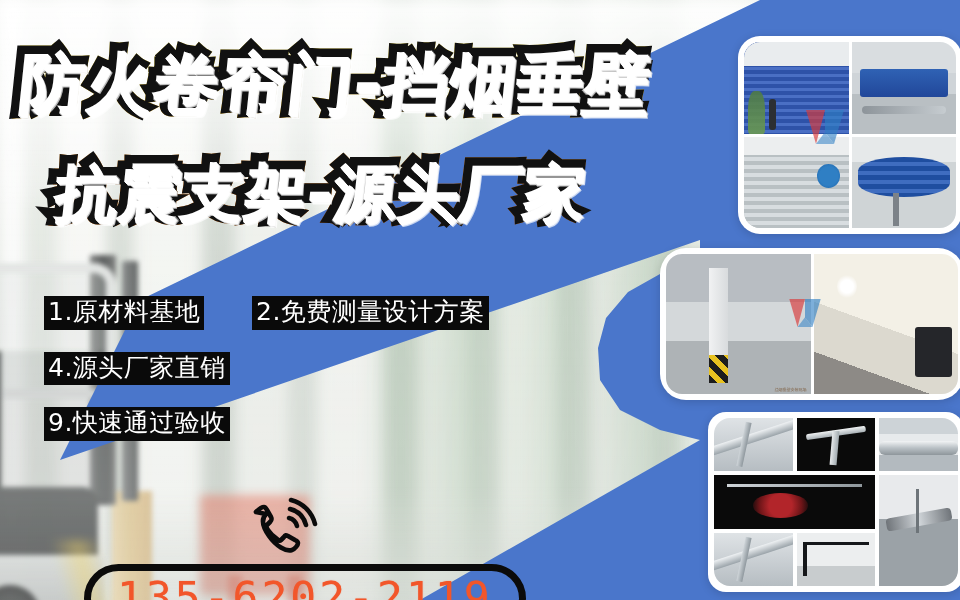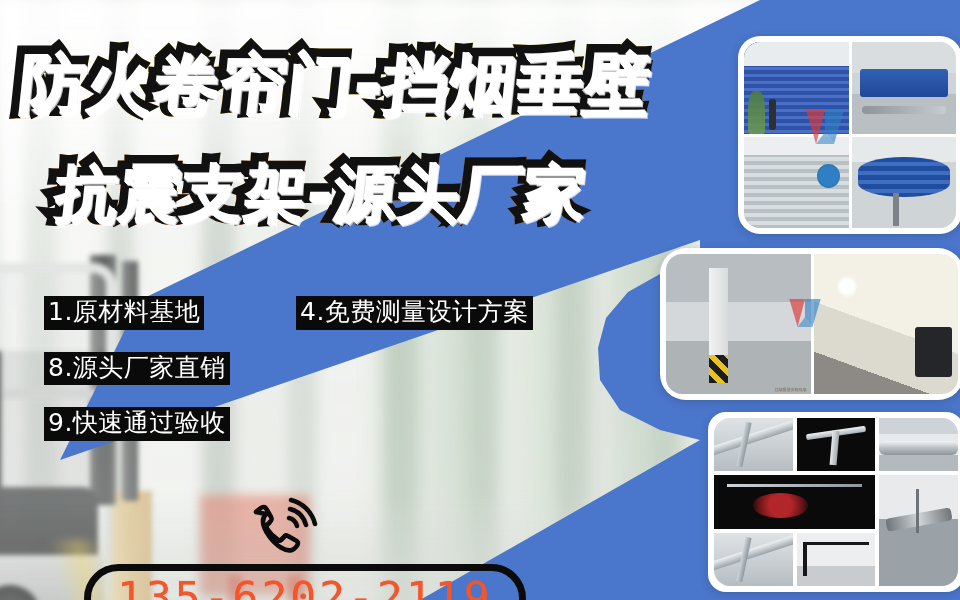--- a/index.html
+++ b/index.html
@@ -131,21 +131,21 @@
   }
   .head2 .fill{
     background:linear-gradient(180deg,#fda33a 0%,#f7851a 48%,#e86f06 100%);
     -webkit-background-clip:text;background-clip:text;
     -webkit-text-fill-color:transparent;
   }
 
   
   .features{position:absolute;left:44px;top:296px;width:520px;}
   .frow{display:flex;margin-bottom:22px;}
-  .fcol{width:252px;}
+  .fcol{width:208px;}
   .fitem{
     display:inline-block;
     background:#0a0a0a;color:#fff;
     font:400 25px/1.22 "DejaVu Sans","Liberation Sans",sans-serif;
     padding:1px 4px 2px 4px;
     letter-spacing:.5px;white-space:nowrap;
   }
 
   
   .phonerow{position:absolute;left:44px;top:492px;display:flex;align-items:center;flex-direction:column;}
@@ -290,26 +290,26 @@
   <div class="head head2">
     <span class="fill">抗震支架-源头厂家</span>
   </div>
 
   <div class="features">
     <div class="frow">
       <div class="fcol">
         <span class="fitem">1.原材料基地</span>
       </div>
       <div class="fcol">
-        <span class="fitem">4.免费测量设计方案</span>
+        <span class="fitem">2.免费测量设计方案</span>
       </div>
     </div>
     <div class="frow">
       <div class="fcol">
-        <span class="fitem">8.源头厂家直销</span>
+        <span class="fitem">4.源头厂家直销</span>
       </div>
     </div>
     <div class="frow">
       <div class="fcol">
         <span class="fitem">9.快速通过验收</span>
       </div>
     </div>
   </div>
 
   <div class="phonerow">

